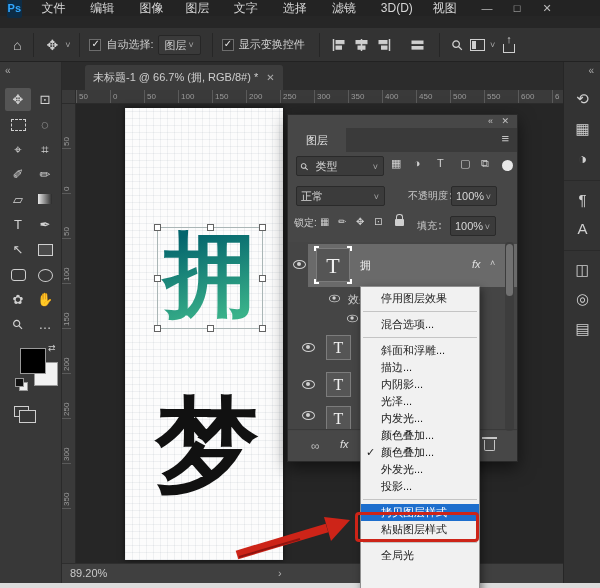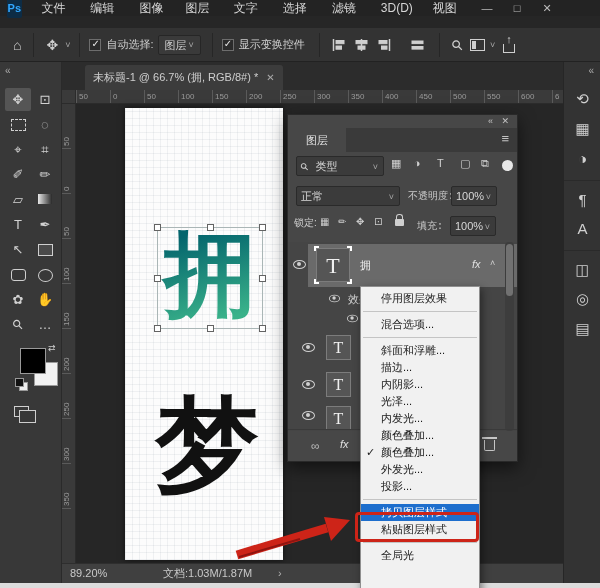--- a/index.html
+++ b/index.html
@@ -342,21 +342,21 @@
       <span class="chev">˅</span>
     </div>
     <span class="filter-icons">
       <span style="left:103px">▦</span>
       <span style="left:126px">◑</span>
       <span style="left:149px">T</span>
       <span style="left:172px">▢</span>
       <span style="left:193px">⧉</span>
     </span>
     <span class="f-toggle" style="left:214px"></span>
-    <div class="p-drop" style="left:8px;top:71px;width:104px">
+    <div class="p-drop" style="left:8px;top:71px;width:89px">
       <span>正常</span>
       <span class="chev">˅</span>
     </div>
     <span class="p-label" style="left:120px;top:74px;font-size:10px">不透明度:</span>
     <div class="p-drop" style="left:163px;top:71px;width:46px">
       <span>100%</span>
       <span class="chev">˅</span>
     </div>
     <span class="lk" style="left:6px">锁定:</span>
     <span class="lk" style="left:32px">▦</span>
@@ -447,18 +447,17 @@
         <div class="dock-ic sep-before">¶</div>
         <div class="dock-ic">A</div>
         <div class="dock-ic sep-before">◫</div>
         <div class="dock-ic">◎</div>
         <div class="dock-ic">▤</div>
     </div>
   </div>
 
   <div class="abs statusbar">
     <span class="sb-zoom">89.20%</span>
-    <span class="sb-doc">文档:1.03M/1.87M</span>
     <span class="sb-chev">›</span>
   </div>
   <div class="abs bottomstrip"></div>
 
 </div>
 
 </body></html>

